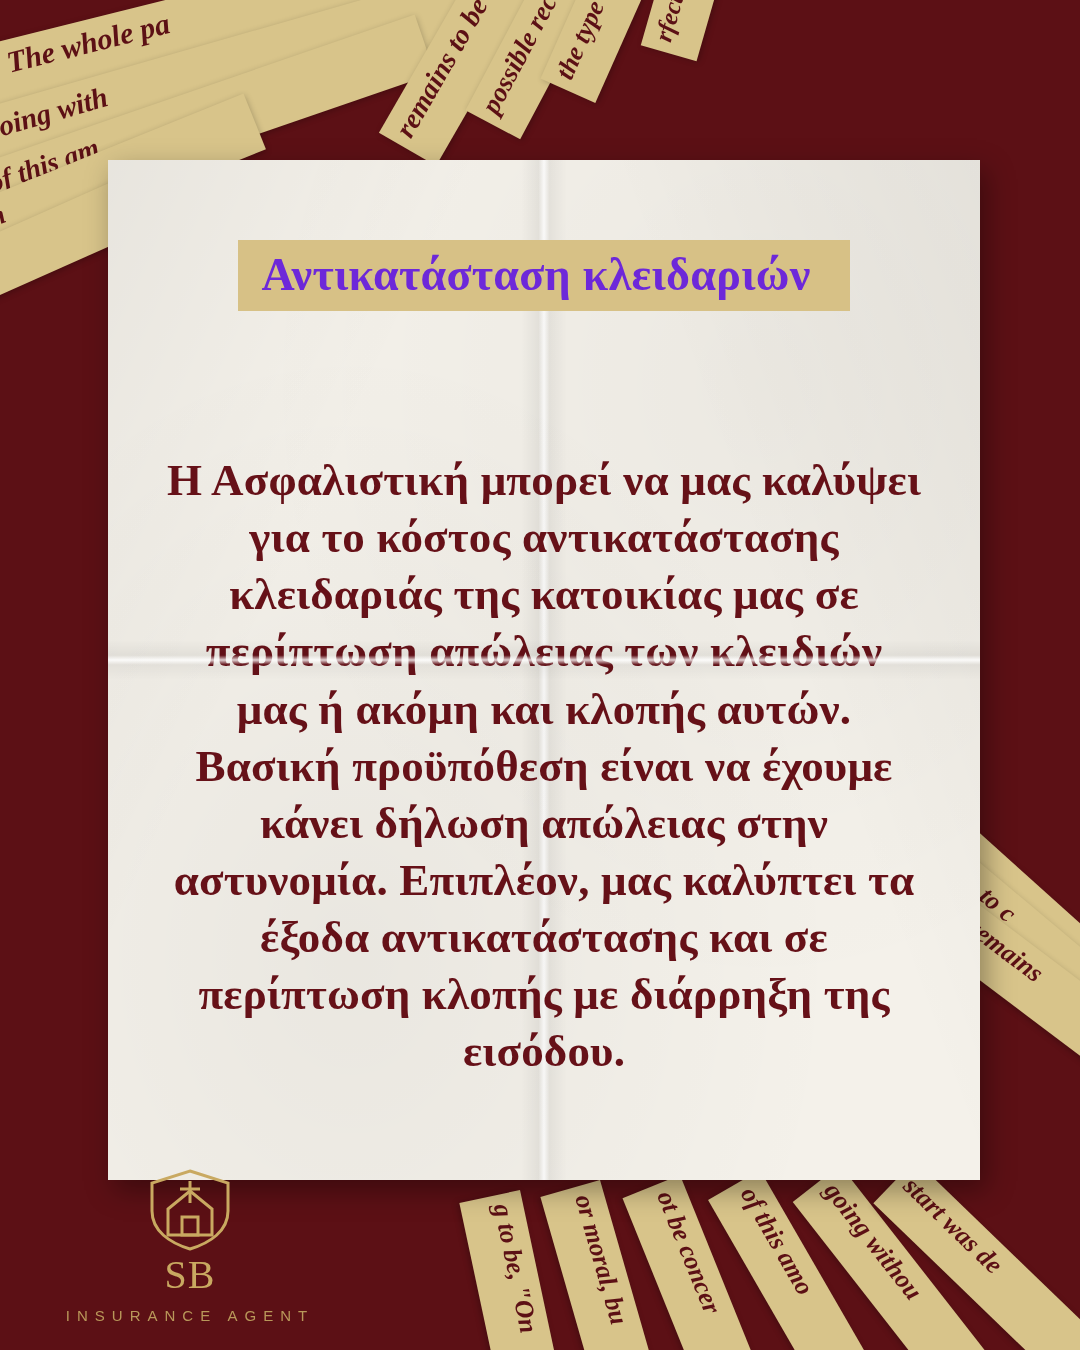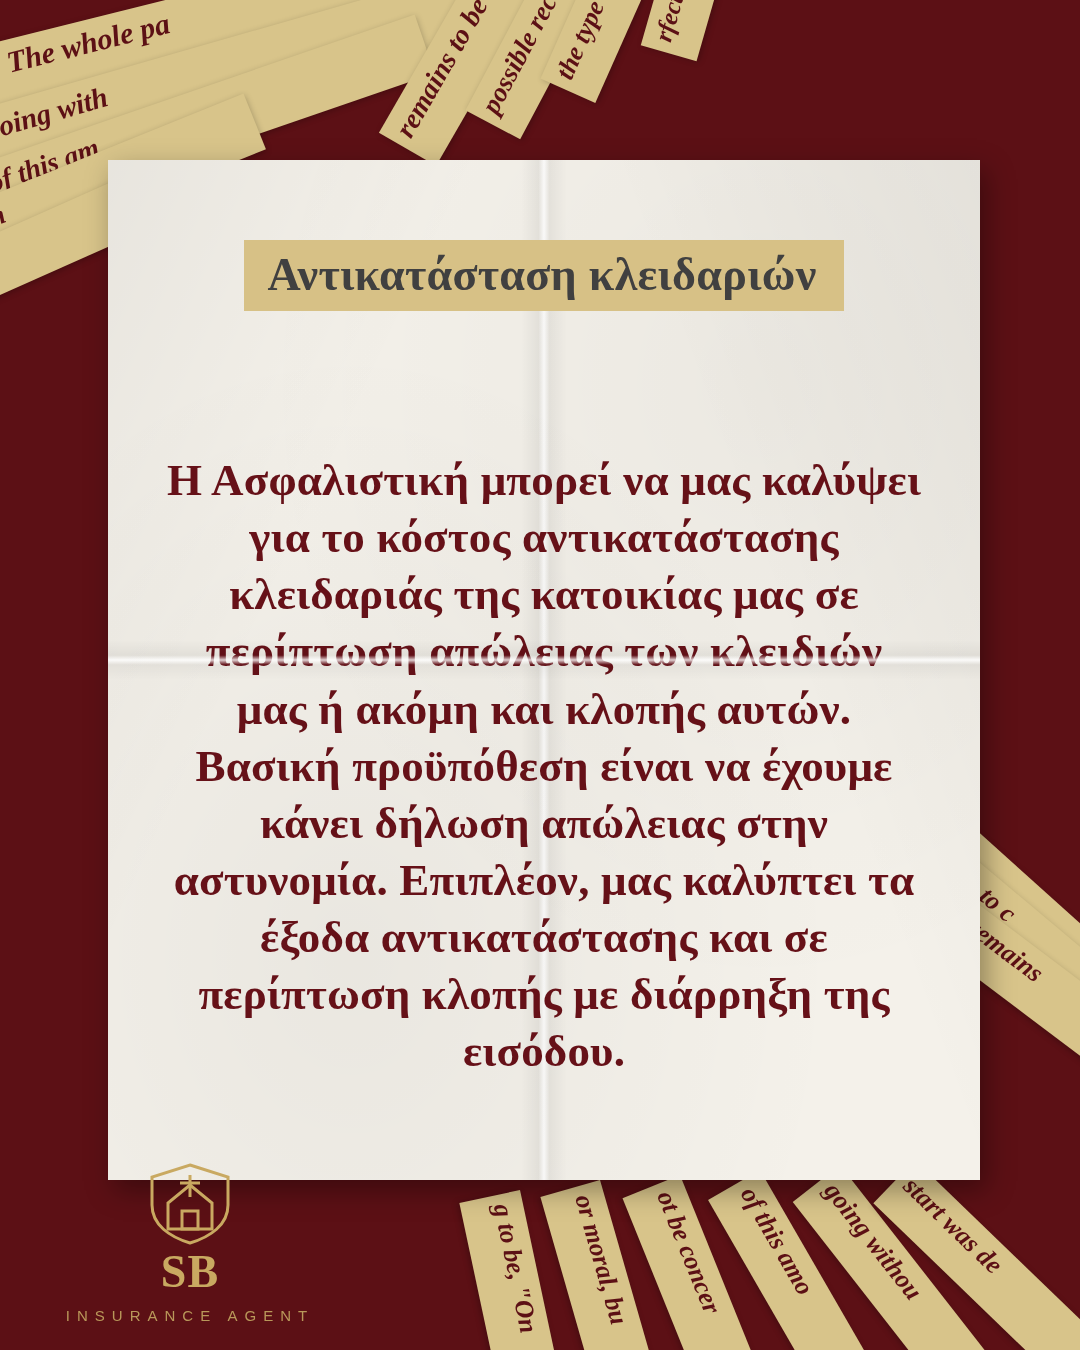--- a/index.html
+++ b/index.html
@@ -214,25 +214,25 @@
   .title-wrap {
     position: absolute;
     top: 80px;
     left: 0;
     width: 100%;
     text-align: center;
   }
   .title {
     display: inline-block;
     background: #d7c186;
-    color: #404040;
+    color: #6d28d9;
     font-size: 46px;
     font-weight: 700;
     letter-spacing: 0.3px;
-    padding: 8px 28px 10px 24px;
+    padding: 8px 40px 10px 24px;
   }
 
   .body-text {
     position: absolute;
     top: 292px;
     left: 58px;
     width: 756px;
     text-align: center;
     color: #661118;
     font-size: 45px;
@@ -249,22 +249,22 @@
     width: 300px;
     text-align: center;
     color: #c9a961;
   }
   .logo-mark {
     position: relative;
     height: 86px;
   }
   .logo-name {
     font-family: "Liberation Serif", serif;
-    font-size: 46px;
-    font-weight: 700;
+    font-size: 40px;
+    font-weight: 400;
     letter-spacing: 1px;
     line-height: 1;
     margin-top: 2px;
   }
   .logo-sub {
     font-family: "Liberation Sans", sans-serif;
     font-size: 15px;
     letter-spacing: 7px;
     margin-top: 12px;
     color: #b9985a;

